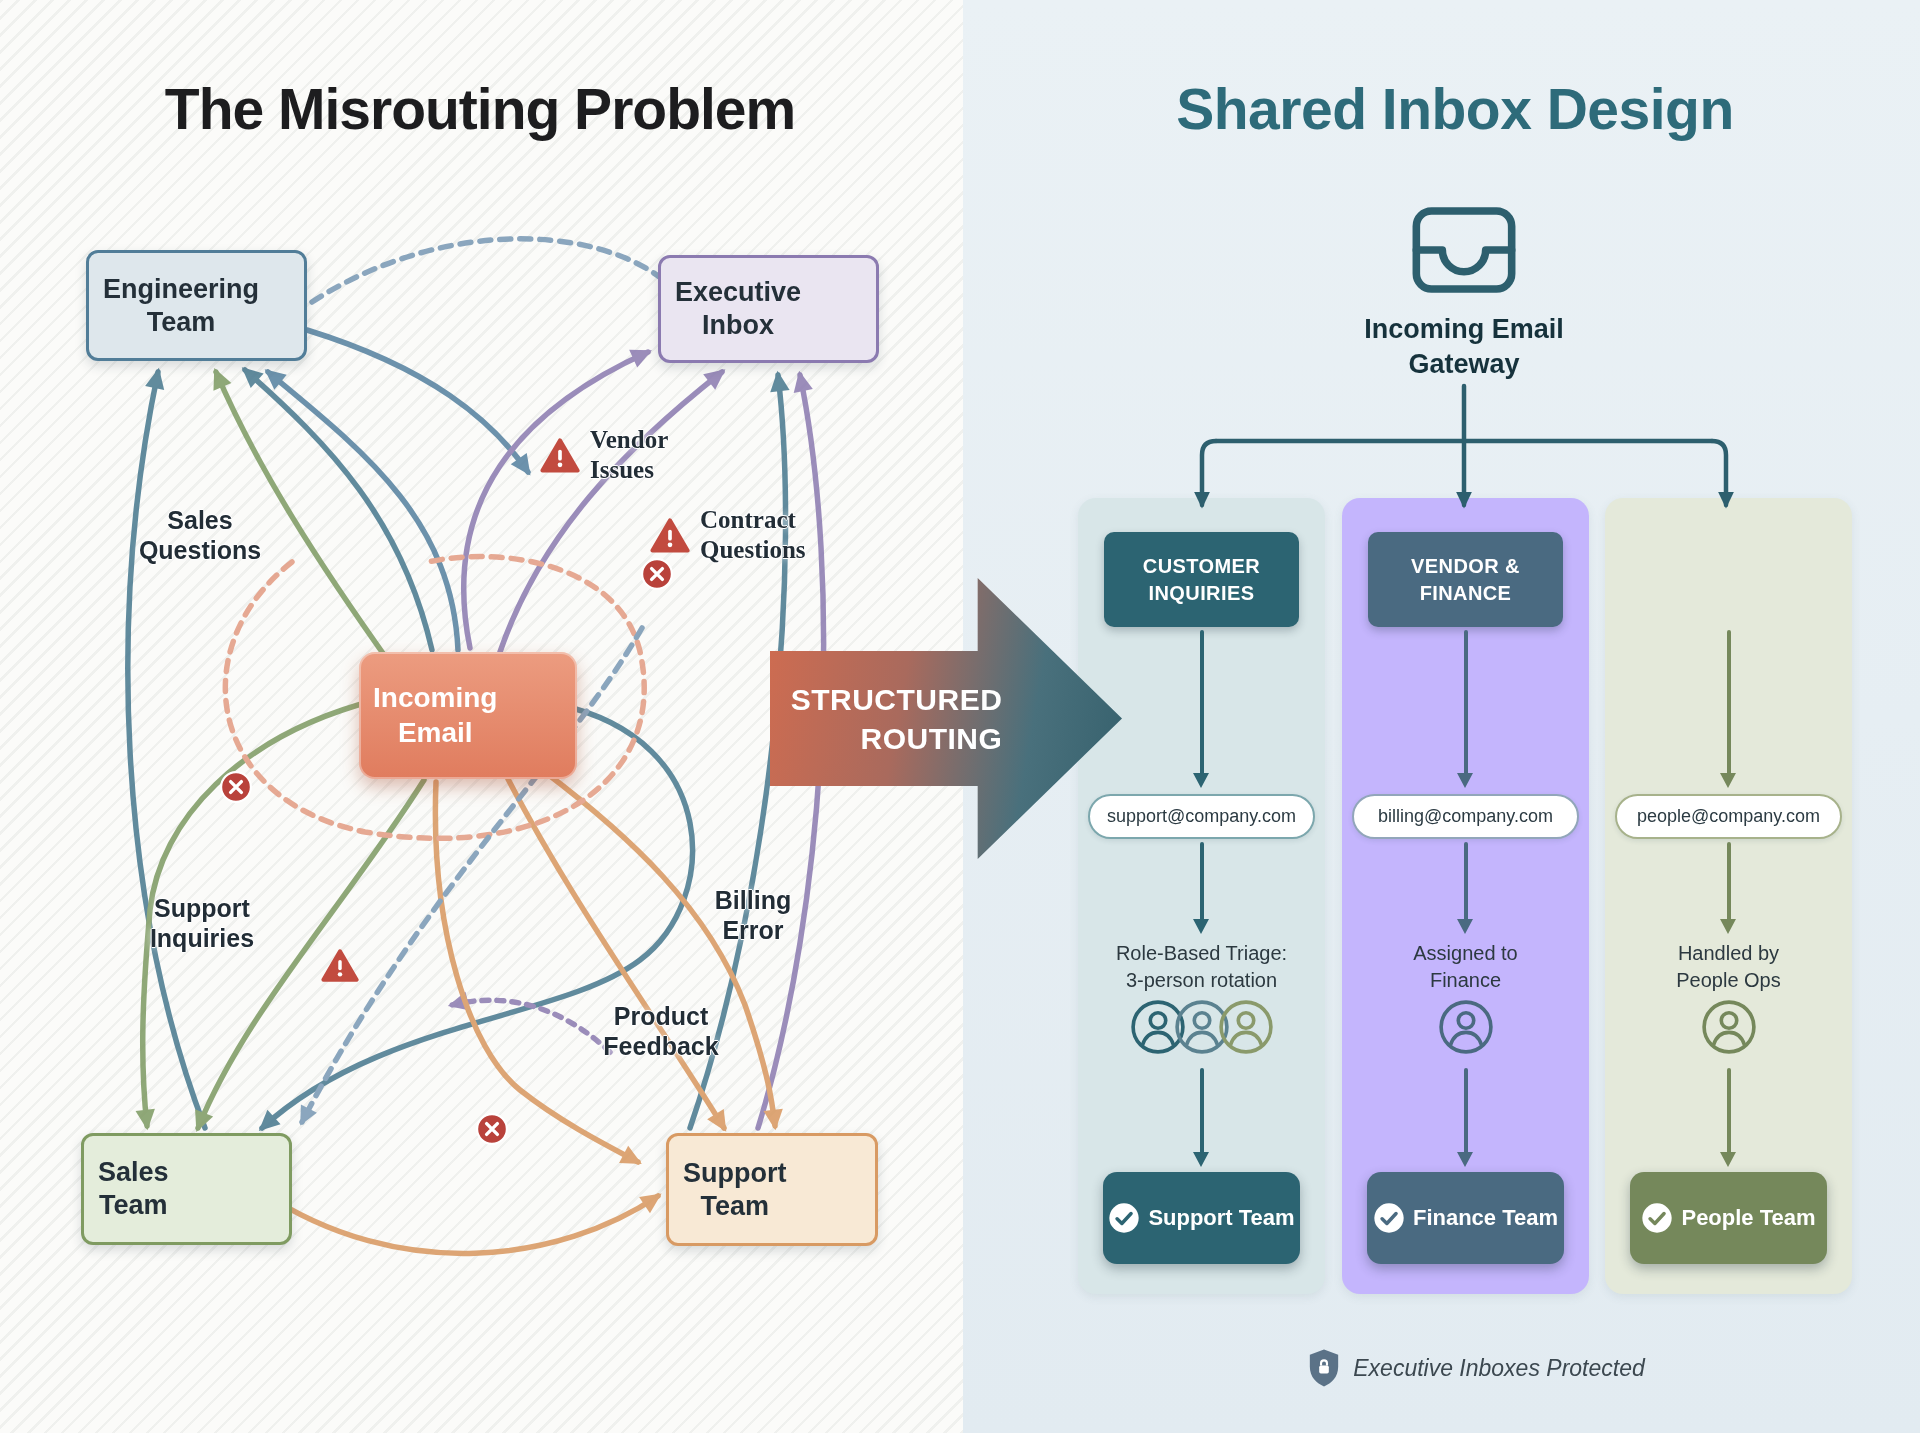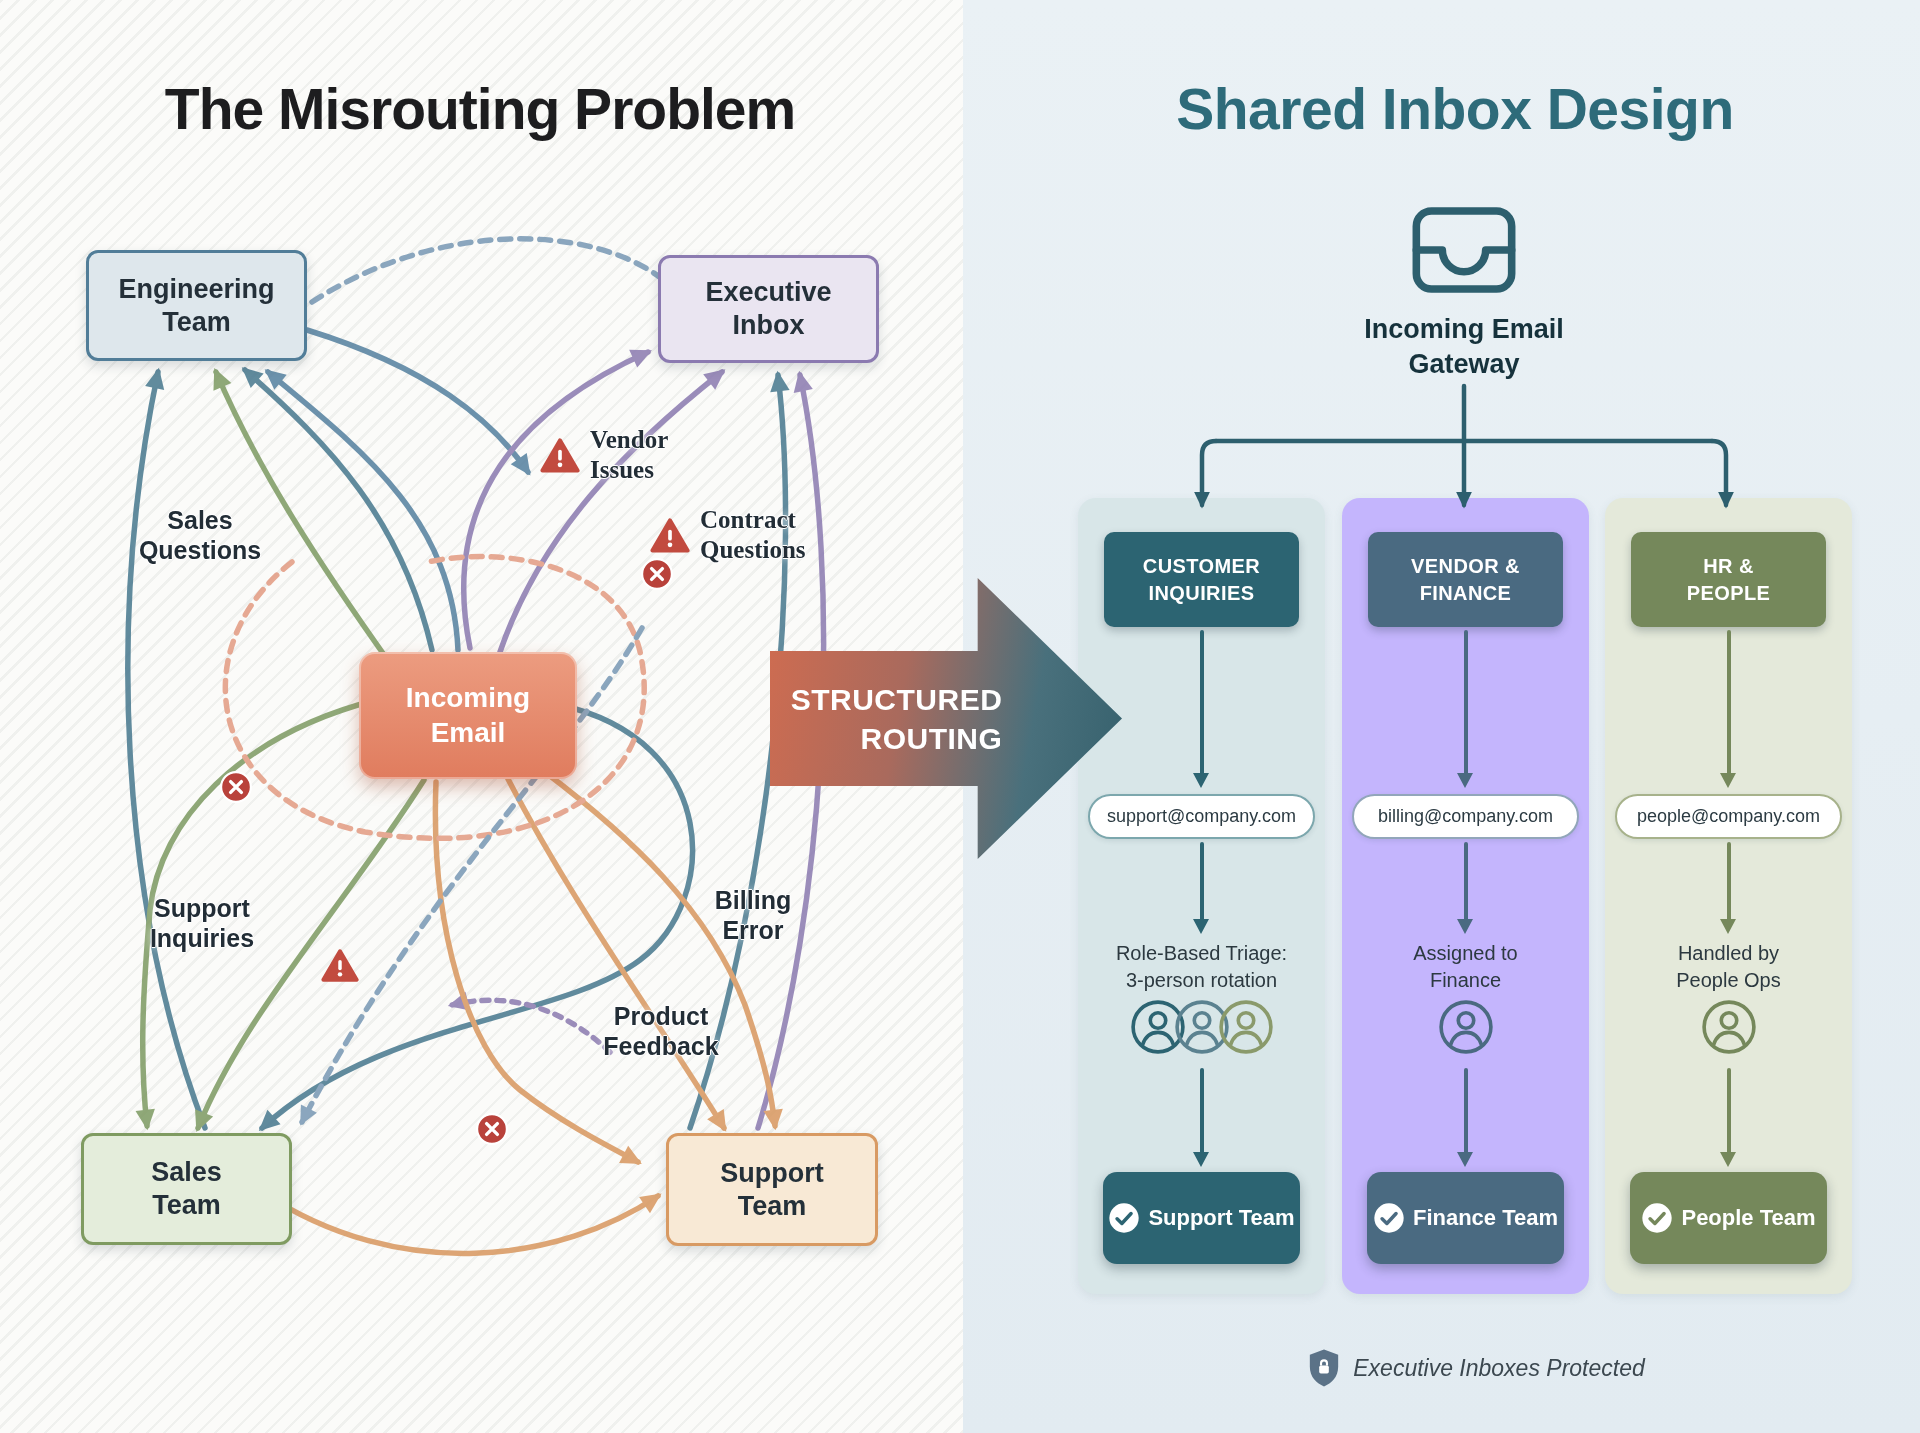--- a/index.html
+++ b/index.html
@@ -18,21 +18,21 @@
   .tangle path{fill:none;stroke-width:5.5;stroke-linecap:round;}
   .branches path{fill:none;stroke:#2d5f6e;stroke-width:4.5;stroke-linecap:round;}
 
   
   .title-left{position:absolute;left:40px;top:76px;width:880px;text-align:center;font-size:57px;font-weight:800;
     color:#1d1d1f;letter-spacing:-1px;z-index:2;}
   .title-right{position:absolute;left:1030px;top:76px;width:850px;text-align:center;font-size:57px;font-weight:800;
     color:#2e6b7a;letter-spacing:-.5px;z-index:2;}
 
   
-  .node{position:absolute;display:flex;align-items:center;justify-content:center;text-align:center;
+  .node{position:absolute;display:flex;align-items:center;justify-content:flex-start;text-align:center;
     font-weight:700;font-size:27px;color:#243039;line-height:1.22;border-radius:12px;
     border:3.5px solid var(--bc);background:var(--bg);box-shadow:0 5px 12px rgba(30,50,60,.16);
     padding:8px 14px;white-space:pre-line;z-index:2;}
   .node-engineering{left:86px;top:250px;width:221px;height:111px;--bc:#517d98;--bg:#dee7ec;}
   .node-executive{left:658px;top:255px;width:221px;height:108px;--bc:#8b7ab0;--bg:#eae5f1;}
   .node-incoming{left:359px;top:652px;width:218px;height:127px;border:none;
     background:linear-gradient(180deg,#ec9c80,#e07c5e);color:#fff;font-size:28px;border-radius:16px;
     box-shadow:0 8px 18px rgba(160,70,40,.35),inset 0 0 0 2px rgba(255,255,255,.35);}
   .node-sales{left:81px;top:1133px;width:211px;height:112px;--bc:#7f9b61;--bg:#e4eddb;}
   .node-support{left:666px;top:1133px;width:212px;height:113px;--bc:#d89a63;--bg:#f8e9d5;}
@@ -299,22 +299,20 @@
     <div class="teambtn">
       <svg viewBox="0 0 24 24">
           <circle cx="12" cy="12" r="11" fill="#fff"></circle>
           <path class="chk" d="M6.8 12.6 L10.4 16.1 L17.3 8.6" fill="none" stroke-width="2.6" stroke-linecap="round" stroke-linejoin="round"></path>
         </svg>
       <span class="teamlabel">Finance Team</span>
     </div>
   </div>
 
   <div class="col c2">
-    <div class="colhead">HR &amp;
-PEOPLE</div>
     <div class="varrow a1"></div>
     <div class="pill">people@company.com</div>
     <div class="varrow a2"></div>
     <div class="proc">Handled by
 People Ops</div>
     <div class="people">
       <svg style="color:#75885b" viewBox="0 0 24 24">
           <circle cx="12" cy="12" r="10.3"></circle>
           <circle cx="12" cy="9.3" r="3.2"></circle>
           <path d="M5.6 19.4 C 6.8 15.6 9 14.2 12 14.2 C 15 14.2 17.2 15.6 18.4 19.4"></path>

